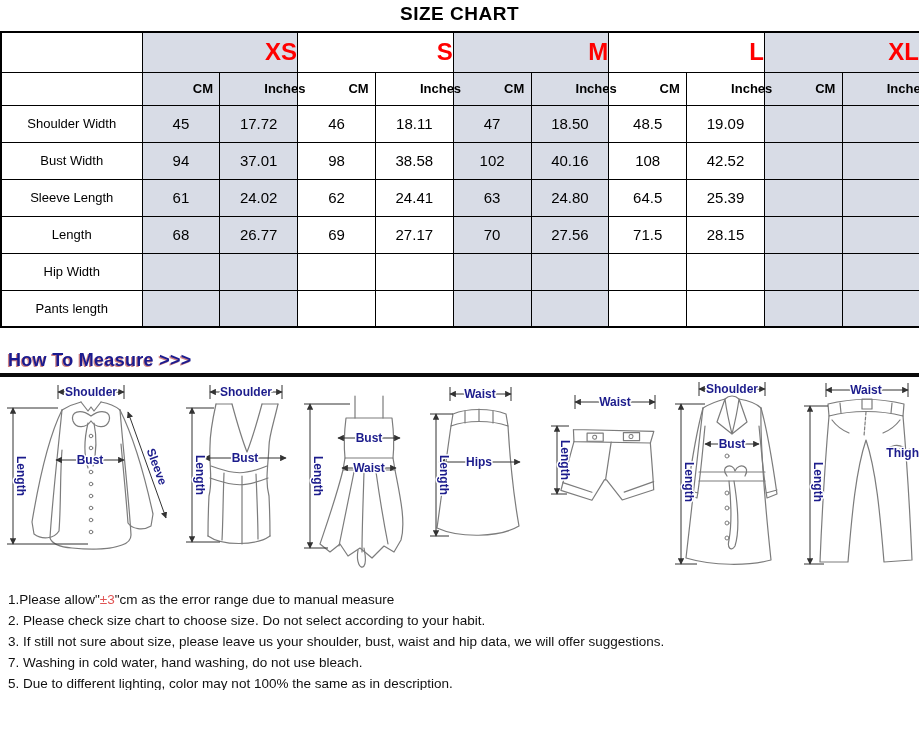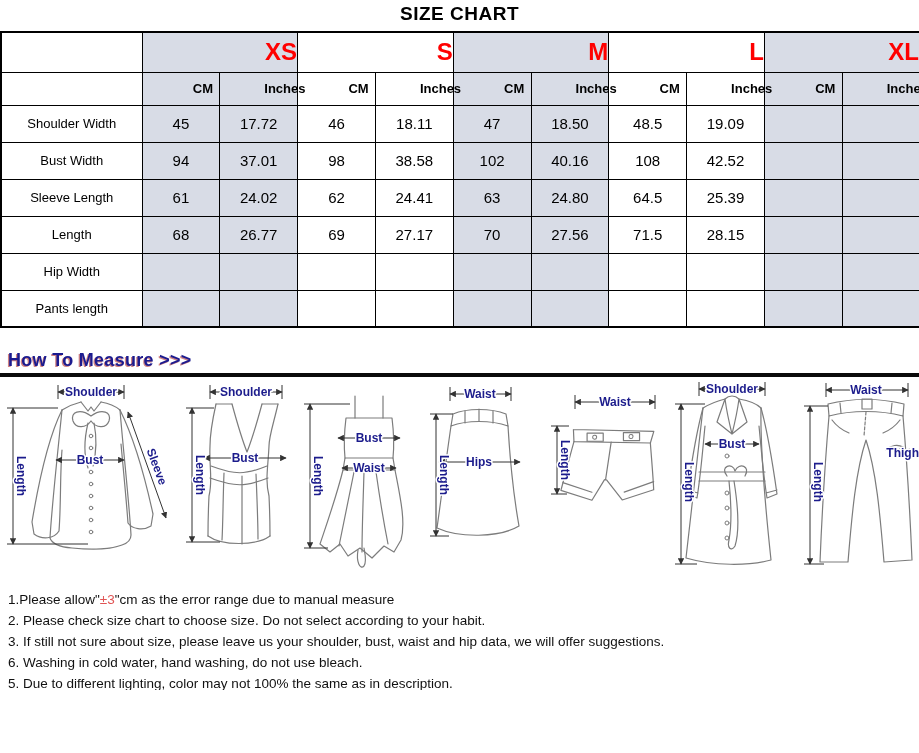--- a/index.html
+++ b/index.html
@@ -363,17 +363,17 @@
       <text text-anchor="middle" transform="translate(18,104) rotate(90)">Length</text>
       <text x="123" y="79" text-anchor="end">Thigh</text>
     </svg>
 
   </div>
 
   <div class="notes">
     <div><span>1.Please allow"</span><span class="red">±3</span><span>"cm as the error range due to manual measure</span></div>
     <div>2. Please check size chart to choose size. Do not select according to your habit.</div>
     <div>3. If still not sure about size, please leave us your shoulder, bust, waist and hip data, we will offer suggestions.</div>
-    <div>6. Washing in cold water, hand washing, do not use bleach.</div>
+    <div>7. Washing in cold water, hand washing, do not use bleach.</div>
     <div>5. Due to different lighting, color may not 100% the same as in description.</div>
   </div>
 
 </div>
 
 </body></html>

